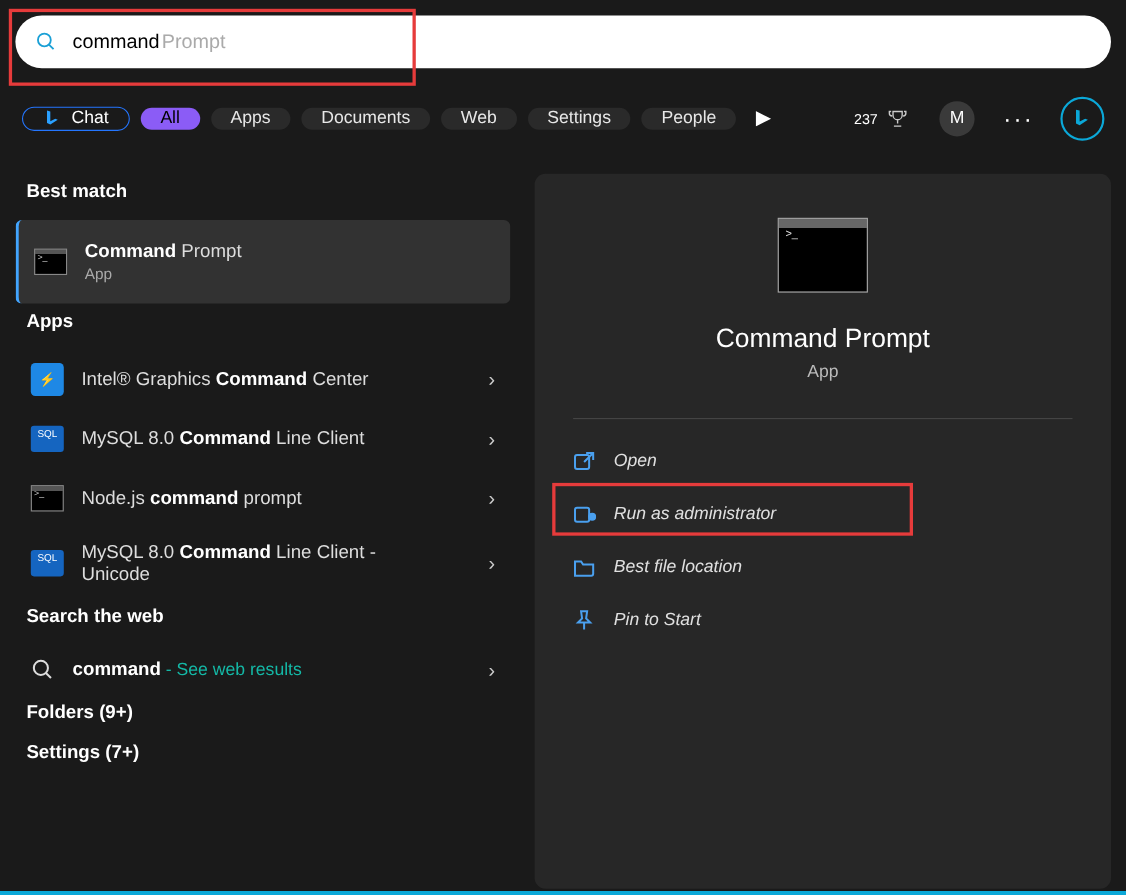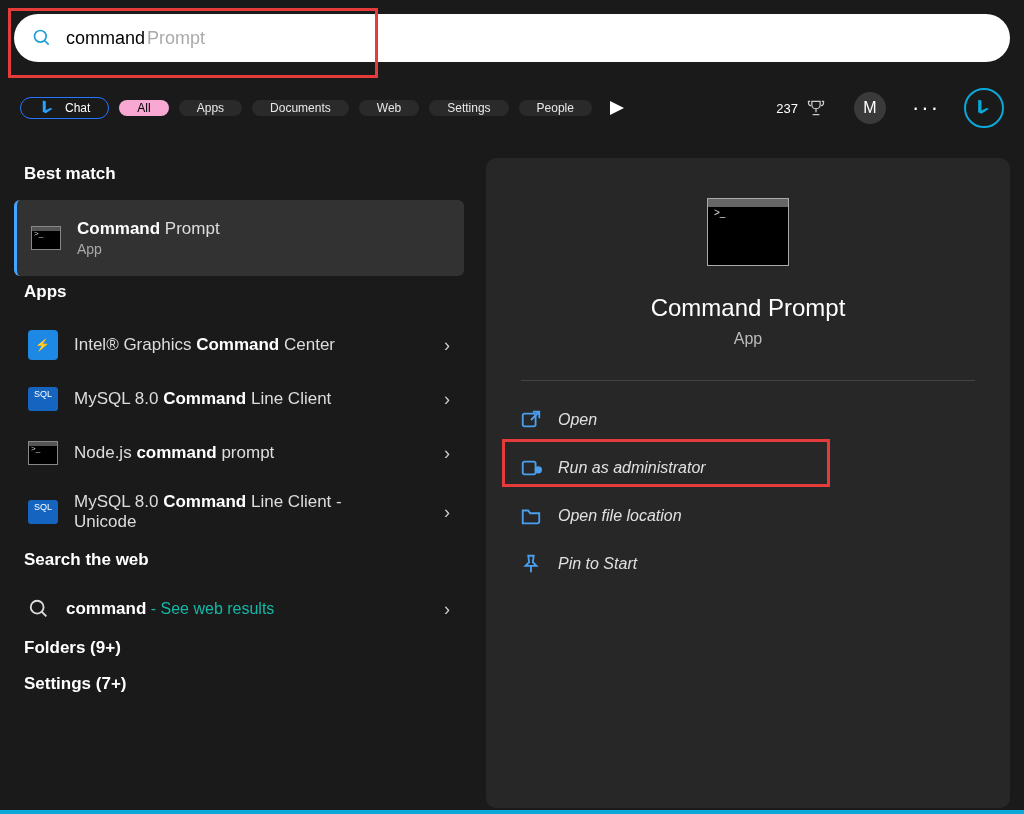--- a/index.html
+++ b/index.html
@@ -10,23 +10,23 @@
   .search-wrap { position: relative; }
   .search-box { display: flex; align-items: center; background: #fff; border-radius: 40px; height: 48px; padding: 0 18px; width: 100%; }
   .search-icon { width: 20px; height: 20px; margin-right: 14px; flex-shrink: 0; }
   .search-text { font-size: 18px; color: #000; }
   .search-suggest { font-size: 18px; color: #aaa; margin-left: 2px; }
   .highlight-box { position: absolute; border: 3px solid #e63b3b; pointer-events: none; }
   .hl-search { top: -6px; left: -6px; width: 370px; height: 70px; }
 
   
   .filters { display: flex; align-items: center; gap: 10px; margin-top: 26px; padding: 0 6px; }
-  .pill { display: flex; align-items: center; gap: 8px; padding: 1px 18px; border-radius: 24px; font-size: 12px; background: #2a2a2a; color: #e8e8e8; cursor: pointer; }
+  .pill { display: flex; align-items: center; gap: 8px; padding: 1px 18px; border-radius: 24px; font-size: 16px; background: #2a2a2a; color: #e8e8e8; cursor: pointer; }
   .pill.chat { background: transparent; border: 1.5px solid #2476ff; color: #fff; }
-  .pill.active { background: #f9a8d4; color: #000; font-weight: 500; justify-content: flex-end; }
+  .pill.active { background: #8b5cf6; color: #000; font-weight: 500; justify-content: flex-end; }
   .spacer { flex: 1; }
   .play-btn { width: 30px; height: 30px; display: flex; align-items: center; justify-content: center; cursor: pointer; }
   .points { display: flex; align-items: center; gap: 8px; margin: 0 10px; font-size: 13px; }
   .avatar { width: 32px; height: 32px; border-radius: 50%; background: #3a3a3a; display: flex; align-items: center; justify-content: center; font-size: 16px; margin: 0 8px; }
   .more { font-size: 22px; letter-spacing: 2px; margin: 0 8px; cursor: pointer; }
   .bing-circle { width: 40px; height: 40px; border-radius: 50%; border: 2px solid #0ba8d8; display: flex; align-items: center; justify-content: center; margin-left: 6px; }
 
   
   .main { display: flex; gap: 22px; margin-top: 30px; height: calc(100% - 150px); }
   .left { width: 450px; overflow: hidden; }
@@ -204,21 +204,21 @@
         <svg class="action-ico" viewBox="0 0 24 24" fill="none" stroke="currentColor" stroke-width="2">
             <rect x="3" y="5" width="14" height="14" rx="2"></rect>
             <path d="M16 14a4 4 0 108 0 4 4 0 00-8 0z" fill="currentColor" stroke="none"></path>
           </svg>
         <span class="action-label">Run as administrator</span>
       </div>
       <div class="action-row">
         <svg class="action-ico" viewBox="0 0 24 24" fill="none" stroke="currentColor" stroke-width="2">
             <path d="M3 6h6l2 3h10v9a2 2 0 01-2 2H3V6z"></path>
           </svg>
-        <span class="action-label">Open file location</span>
+        <span class="action-label">Best file location</span>
       </div>
       <div class="action-row">
         <svg class="action-ico" viewBox="0 0 24 24" fill="none" stroke="currentColor" stroke-width="2">
             <path d="M9 3h6l-1 7 4 4H6l4-4-1-7zM12 14v7"></path>
           </svg>
         <span class="action-label">Pin to Start</span>
       </div>
       <div class="highlight-box hl-admin"></div>
     </div>
   </div>

